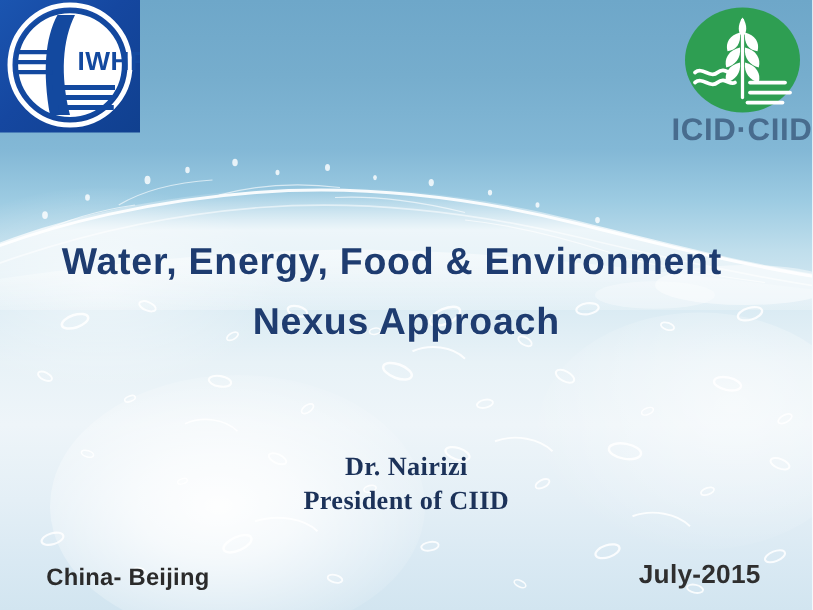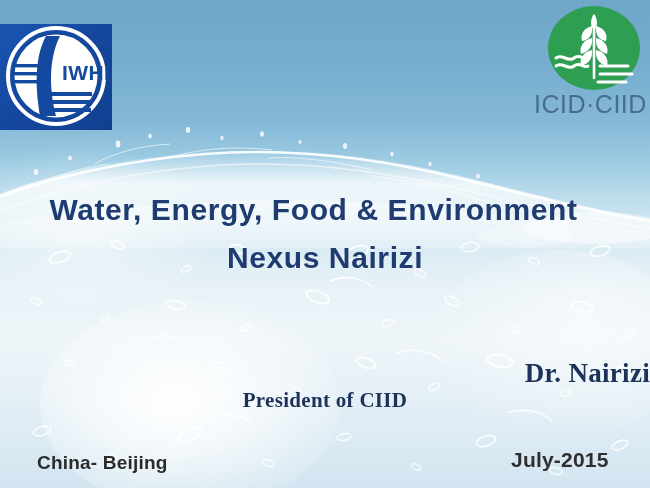--- a/index.html
+++ b/index.html
@@ -77,39 +77,38 @@
     pointer-events: none;
   }
   .bubbles svg { display: block; width: 650px; height: 253px; }
 
   
   .iwhr-logo {
     position: absolute;
     left: 0; top: 0;
     width: 112px; height: 106px;
     background: linear-gradient(135deg, #1b55b0 0%, #1547a0 45%, #10408f 100%);
-    margin-top: 24px;
   }
   .iwhr-logo svg { display: block; }
 
   
   .icid-logo {
     position: absolute;
     left: 540px; top: 4px;
     width: 108px; height: 122px;
   }
   .icid-mark { display: block; }
   .icid-wordmark {
     position: absolute;
     left: -6px; top: 88px;
     width: 116px;
-    text-align: left;
+    text-align: right;
     font-family: "Liberation Sans", sans-serif;
     font-size: 25px;
-    font-weight: 400;
+    font-weight: 700;
     letter-spacing: 0.5px;
     color: #486c8e;
     line-height: 1;
     white-space: nowrap;
   }
 
   
   .title-block {
     position: absolute;
     left: 0; top: 186px;
@@ -132,26 +131,25 @@
   
   .presenter-block {
     position: absolute;
     left: 0; top: 360px;
     width: 650px;
     text-align: center;
   }
   .presenter-name {
     font-family: "Liberation Serif", serif;
     font-weight: bold;
-    font-size: 27px;
+    font-size: 21px;
     line-height: 27px;
     color: #1c3259;
     letter-spacing: 0.3px;
     white-space: nowrap;
-    text-align: right;
   }
   .presenter-role {
     font-family: "Liberation Serif", serif;
     font-weight: bold;
     font-size: 21px;
     line-height: 27px;
     color: #1c3259;
     letter-spacing: 0.3px;
     white-space: nowrap;
   }
@@ -348,21 +346,21 @@
         <path d="M 60 62 L 88 62"></path>
         <path d="M 60 70 L 92 70"></path>
         <path d="M 58 78 L 86 78"></path>
       </g>
     </svg>
     <div class="icid-wordmark">ICID·CIID</div>
   </div>
 
   <div class="title-block">
     <div class="title-line title-line-1">Water, Energy, Food &amp; Environment</div>
-    <div class="title-line title-line-2">Nexus Nairizi</div>
+    <div class="title-line title-line-2">Nexus Approach</div>
   </div>
 
   <div class="presenter-block">
     <div class="presenter-name">Dr.  Nairizi</div>
     <div class="presenter-role">President of CIID</div>
   </div>
 
   <div class="footer-location">China- Beijing</div>
   <div class="footer-date">July-2015</div>
 

